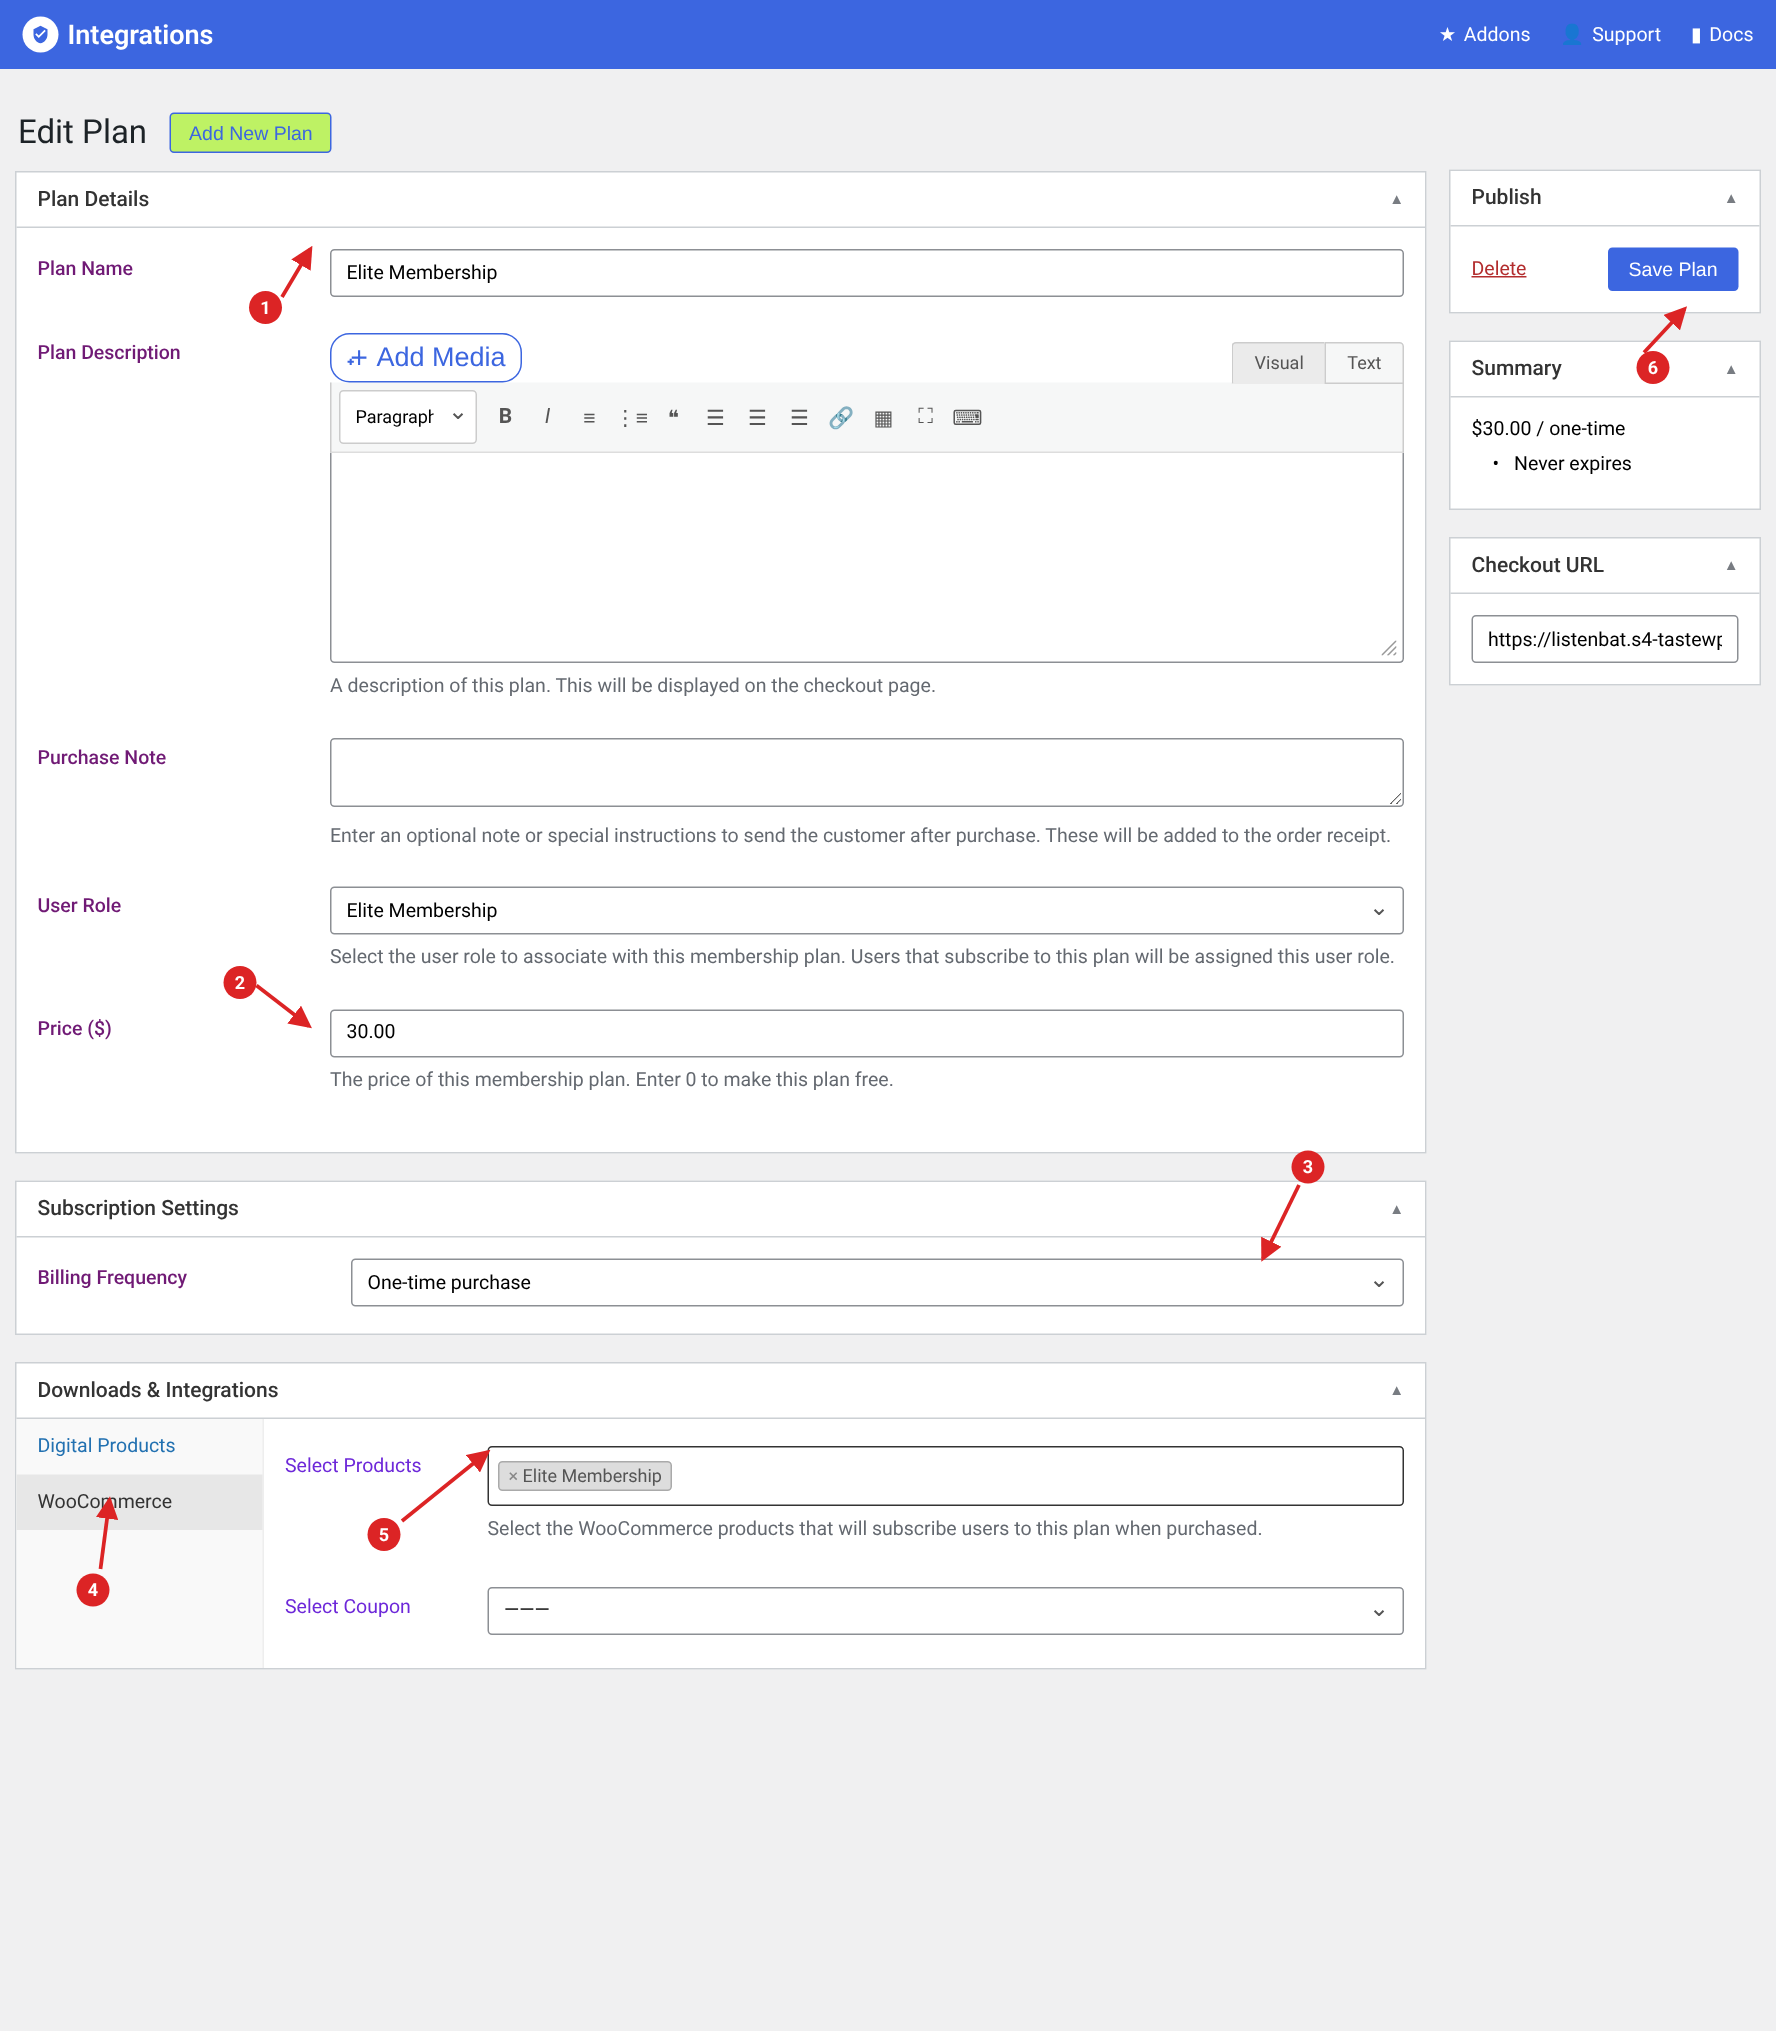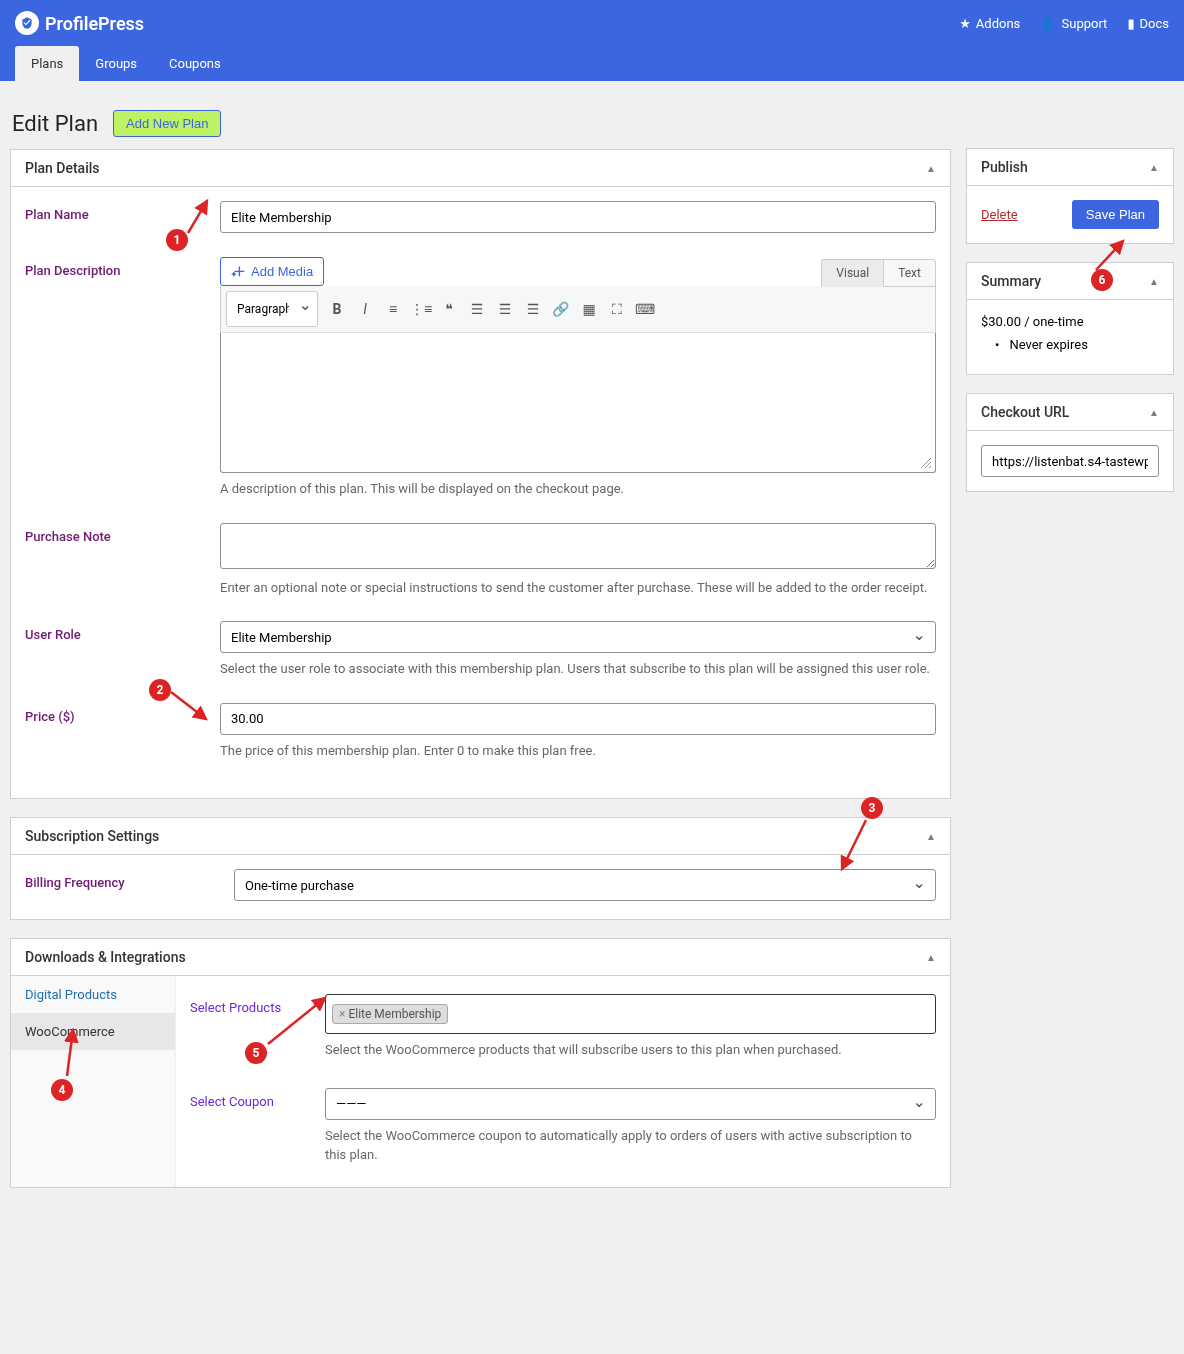--- a/index.html
+++ b/index.html
@@ -44,21 +44,21 @@
     select { height: 32px; appearance: none; padding-right: 28px; }
     .select-wrap { position: relative; }
     .select-wrap::after { content: "⌄"; position: absolute; right: 10px; top: 4px; font-size: 16px; color: #555; pointer-events: none; }
     
     .editor-tabs { display: flex; justify-content: flex-end; margin-bottom: -1px; }
     .editor-tab { padding: 6px 14px; border: 1px solid #ccc; background: #f6f7f7; color: #555; cursor: pointer; font-size: 12px; }
     .editor-tab.active { background: #ebebeb; border-bottom-color: #ebebeb; }
     .editor-tab:first-child { border-right: none; border-radius: 3px 0 0 0; }
     .editor-tab:last-child { border-radius: 0 3px 0 0; }
     
-    .media-btn { display: inline-flex; align-items: center; gap: 6px; padding: 5px 10px; border: 1px solid #3c66e0; color: #3c66e0; background: white; border-radius: 3px; cursor: pointer; font-size: 13px; margin-bottom: 0; }
+    .media-btn { display: inline-flex; align-items: center; gap: 6px; padding: 5px 10px; border: 1px solid #3c66e0; color: #3c66e0; background: white; border-radius: 13px; cursor: pointer; font-size: 18px; margin-bottom: 0; }
     .media-row { display: flex; justify-content: space-between; align-items: flex-end; }
     
     .toolbar { display: flex; align-items: center; gap: 2px; padding: 5px; background: #f6f7f7; border: 1px solid #ccc; border-top: none; border-bottom: 1px solid #ddd; flex-wrap: wrap; }
     .toolbar-select { width: 92px; height: 36px; font-size: 12px; border: 1px solid #ccc; margin-right: 4px; }
     .toolbar-btn { width: 26px; height: 26px; display: flex; align-items: center; justify-content: center; cursor: pointer; border-radius: 2px; font-size: 14px; color: #555; }
     
     .editor-area { border-top: none; border-radius: 0 0 3px 3px; height: 140px; resize: vertical; position: relative; }
     .editor-resize { position: absolute; bottom: 4px; right: 4px; width: 10px; height: 10px; }
     
     .token-input { min-height: 40px; padding: 6px; display: flex; flex-wrap: wrap; gap: 4px; align-items: center; border: 1px solid #333; }
@@ -91,41 +91,36 @@
 <body>
 
 <div class="header">
   <div class="header-top">
     <div class="logo">
       <span class="logo-icon">
         <svg viewBox="0 0 24 24" fill="#3c66e0">
             <path d="M12 2L4 6v6c0 5 3.5 9.5 8 10 4.5-.5 8-5 8-10V6l-8-4zm-2 14l-4-4 1.4-1.4L10 13.2l6.6-6.6L18 8l-8 8z"></path>
           </svg>
       </span>
-      <span>ProfilePress</span>
+      <span>Integrations</span>
     </div>
     <div class="header-links">
       <a class="header-link">
         <span>★</span>
         <span>Addons</span>
       </a>
       <a class="header-link">
         <span>👤</span>
         <span>Support</span>
       </a>
       <a class="header-link">
         <span>▮</span>
         <span>Docs</span>
       </a>
     </div>
-  </div>
-  <div class="tabs">
-    <div class="tab active">Plans</div>
-    <div class="tab">Groups</div>
-    <div class="tab">Coupons</div>
   </div>
 </div>
 
 <div class="content">
   <div class="main">
     <div class="page-header">
       <h1 class="page-title">Edit Plan</h1>
       <button class="btn-outline">Add New Plan</button>
     </div>
 
@@ -284,21 +279,20 @@
             </div>
           </div>
           <div class="dl-row" style="margin-bottom:4px;">
             <div class="dl-label">Select Coupon</div>
             <div class="dl-field">
               <div class="select-wrap">
                 <select>
                   <option>———</option>
                 </select>
               </div>
-              <div class="form-help">Select the WooCommerce coupon to automatically apply to orders of users with active subscription to this plan.</div>
             </div>
           </div>
         </div>
       </div>
 
       <div class="annot" style="top:140px; left:40px;">4</div>
       <svg class="arrow" style="top:85px; left:48px;" width="20" height="56">
           <line x1="8" y1="52" x2="14" y2="6" stroke="#dc2425" stroke-width="2.5" marker-end="url(#ah1)"></line>
         </svg>
 

